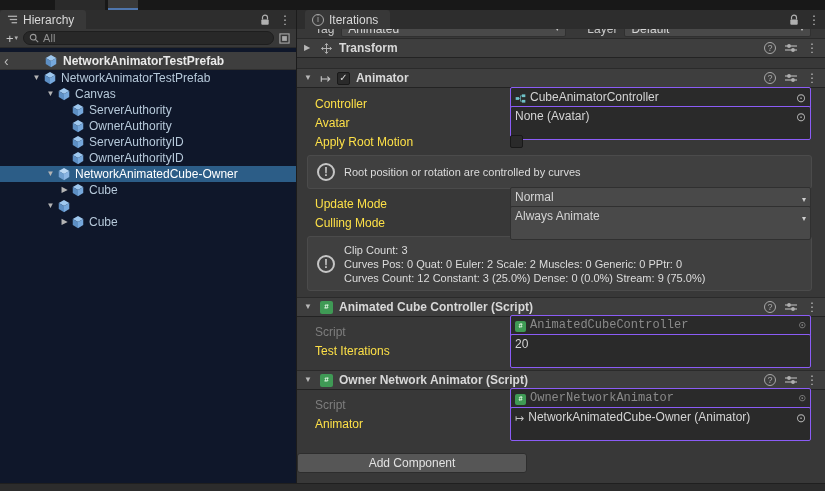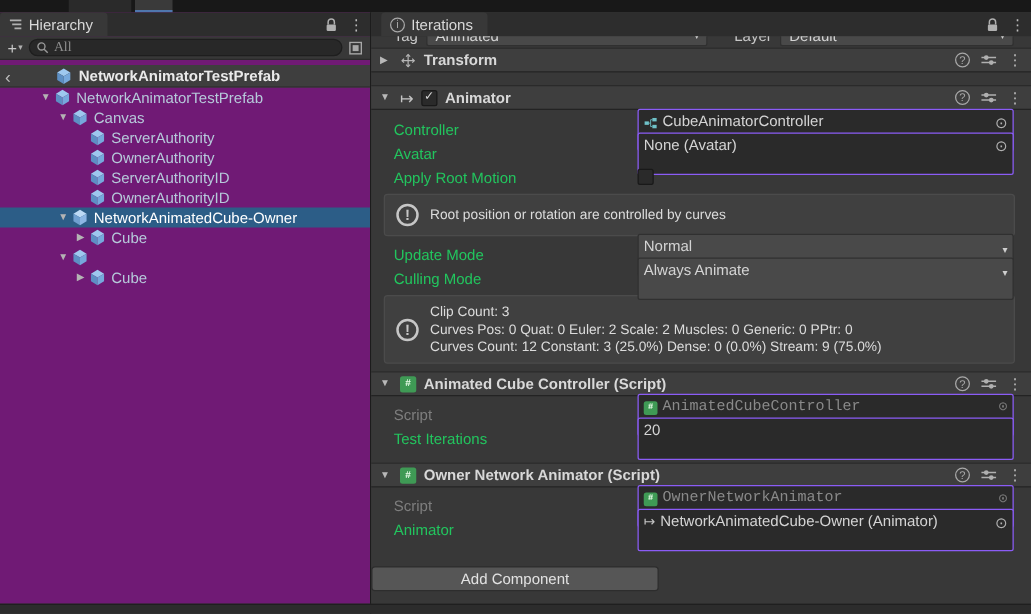--- a/index.html
+++ b/index.html
@@ -6,38 +6,38 @@
   html,body{width:825px;height:491px;overflow:hidden;}
   body{background:#383838;font-family:"Liberation Sans",sans-serif;font-size:12px;color:#c8c8c8;position:relative;}
   .screen{position:absolute;inset:0;}
 
   
   .topstrip{position:absolute;left:0;top:0;width:825px;height:10px;background:#181818;}
   .mini-tab-a{position:absolute;left:55px;top:0;width:50px;height:10px;background:#2a2a2a;}
   .mini-tab-b{position:absolute;left:108px;top:0;width:30px;height:10px;background:#3a3a3a;border-bottom:2px solid #4f76ad;}
 
   
-  .hpanel{position:absolute;left:0;top:10px;width:296px;height:473px;background:#701a75;}
+  .hpanel{position:absolute;left:0;top:10px;width:296px;height:473px;background:#0f172a;}
   .ipanel{position:absolute;left:297px;top:10px;width:528px;height:473px;background:#383838;}
   .vdivider{position:absolute;left:296px;top:10px;width:1px;height:481px;background:#1c1c1c;}
   .bottombar{position:absolute;left:0;top:483px;width:825px;height:8px;background:#2c2c2c;border-top:1px solid #1f1f1f;}
 
   
   .tabbar{height:19px;background:#2d2d2d;display:flex;align-items:stretch;position:relative;}
   .tab{display:flex;align-items:center;gap:5px;padding:0 12px 0 7px;background:#383838;border-radius:3px 3px 0 0;color:#d8d8d8;font-size:12px;}
   .tabbar-icons{position:absolute;right:5px;top:0;height:19px;display:flex;align-items:center;gap:9px;}
   .kebab{color:#bdbdbd;font-size:12px;line-height:1;cursor:default;}
   .infocircle,.qicon{display:inline-flex;width:12px;height:12px;border:1px solid #a8a8a8;border-radius:50%;color:#a8a8a8;font-size:9px;align-items:center;justify-content:center;line-height:1;}
 
   
   .toolbar{height:19px;background:#383838;border-bottom:1px solid #2a2a2a;display:flex;align-items:center;padding:0 6px;gap:5px;}
   .plusbtn{color:#c8c8c8;font-size:13px;display:flex;align-items:center;gap:1px;}
   .plusbtn .dcaret{font-size:7px;color:#b0b0b0;}
   .searchbox{flex:1;height:14px;background:#282828;border:1px solid #1e1e1e;border-radius:7px;display:flex;align-items:center;padding:0 5px;gap:4px;}
-  .searchbox input{flex:1;background:transparent;border:none;outline:none;color:#cfcfcf;font-family:Liberation Serif, serif;font-size:11px;min-width:0;}
+  .searchbox input{flex:1;background:transparent;border:none;outline:none;color:#cfcfcf;font-family:Liberation Sans, sans-serif;font-size:11px;min-width:0;}
   .searchbox input::placeholder{color:#8f8f8f;}
 
   
   .tree{padding-top:4px;}
   .prefab-header{height:18px;background:#3e3e3e;border-bottom:1px solid #303030;display:flex;align-items:center;position:relative;padding-left:44px;}
   .backarrow{position:absolute;left:4px;top:0;height:18px;display:flex;align-items:center;color:#bdbdbd;font-size:14px;}
   .phlabel{font-weight:bold;color:#eaeaea;padding-left:3px;}
   .trow{height:16px;display:flex;align-items:center;}
   .trow.sel{background:#2c5d87;}
   .trow.sel .tlbl{color:#ffffff;}
@@ -60,21 +60,21 @@
   .chead .fold{font-size:8px;color:#b8b8b8;width:10px;line-height:1;}
   .ctitle{font-weight:bold;color:#d8d8d8;white-space:nowrap;}
   .chead-icons{margin-left:auto;display:flex;align-items:center;gap:9px;}
   .gap10{height:10px;}
   .gap6{height:6px;}
 
   .checkbox{width:13px;height:13px;background:#2a2a2a;border:1px solid #191919;border-radius:2px;display:inline-flex;align-items:center;justify-content:center;}
   .checkbox .check{color:#d8d8d8;font-size:10px;line-height:1;}
 
   .prow{height:19px;display:flex;align-items:center;padding:0 14px 0 18px;}
-  .plabel{flex:0 0 195px;width:195px;color:#22c55e;white-space:nowrap;}
+  .plabel{flex:0 0 195px;width:195px;color:#fde047;white-space:nowrap;}
   .pfield{flex:1;height:16px;background:#2a2a2a;border:1px solid #8b5cf6;border-radius:2px;display:flex;align-items:flex-end;padding:16px 4px;gap:4px;color:#d4d4d4;white-space:nowrap;overflow:hidden;}
   .pfield .fval{font-size:12px;}
   .picker{margin-left:auto;color:#b2b2b2;font-size:12px;line-height:1;}
   .pfield.drop{background:#494949;border-color:#303030;}
   .caret{margin-left:auto;font-size:8px;color:#cfcfcf;}
 
   .dis .plabel{color:#7e7e7e;}
   .dis .pfield{color:#8a8a8a;font-family:Liberation Mono, monospace;}
   .dis .picker{color:#787878;}
 

